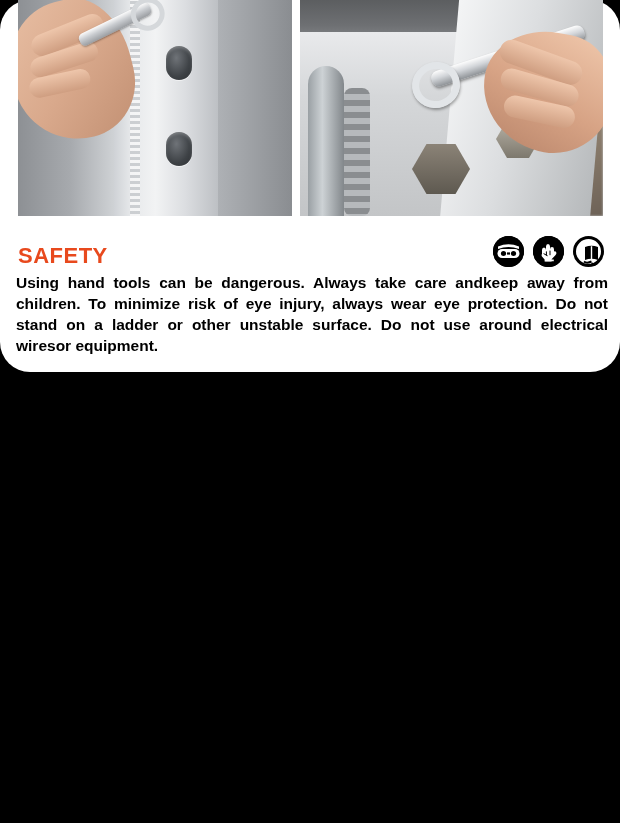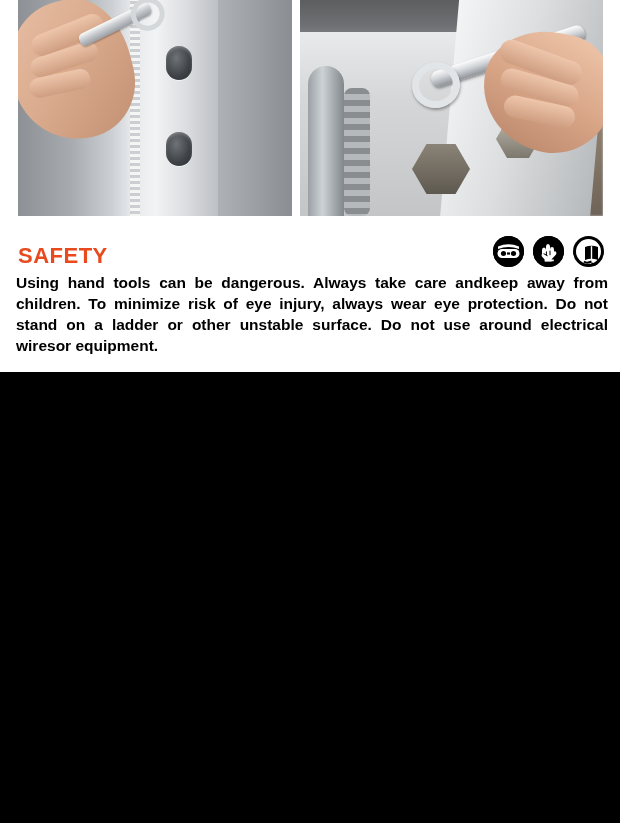--- a/index.html
+++ b/index.html
@@ -19,20 +19,21 @@
     height: 823px;
     background: #000000;
   }
   .sheet {
     position: absolute;
     left: 0;
     top: 0;
     width: 620px;
     height: 372px;
     background: #ffffff;
+    border-radius: 30px;
   }
   
   .photo-strip {
     position: absolute;
     left: 18px;
     top: -8px;
     width: 585px;
     height: 224px;
     display: flex;
     gap: 8px;

